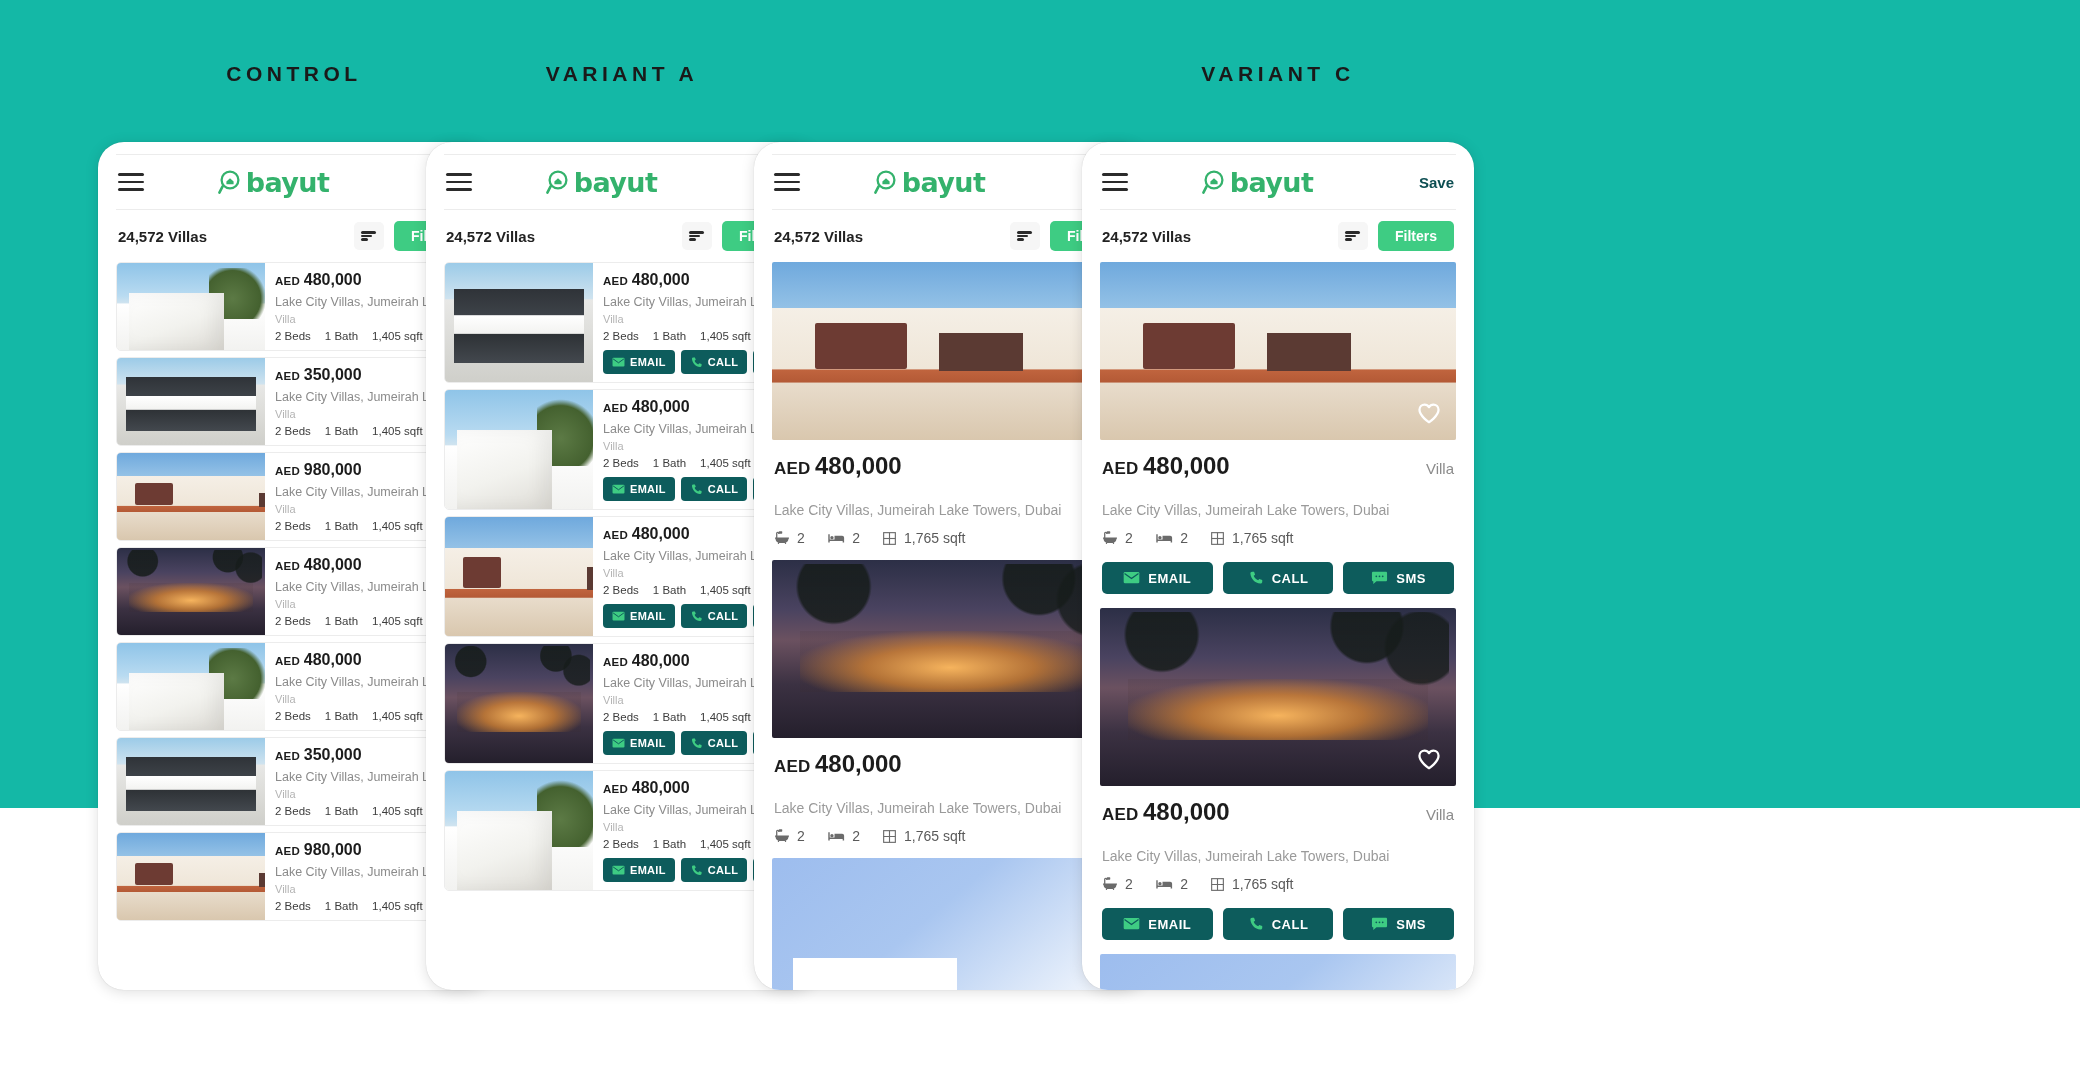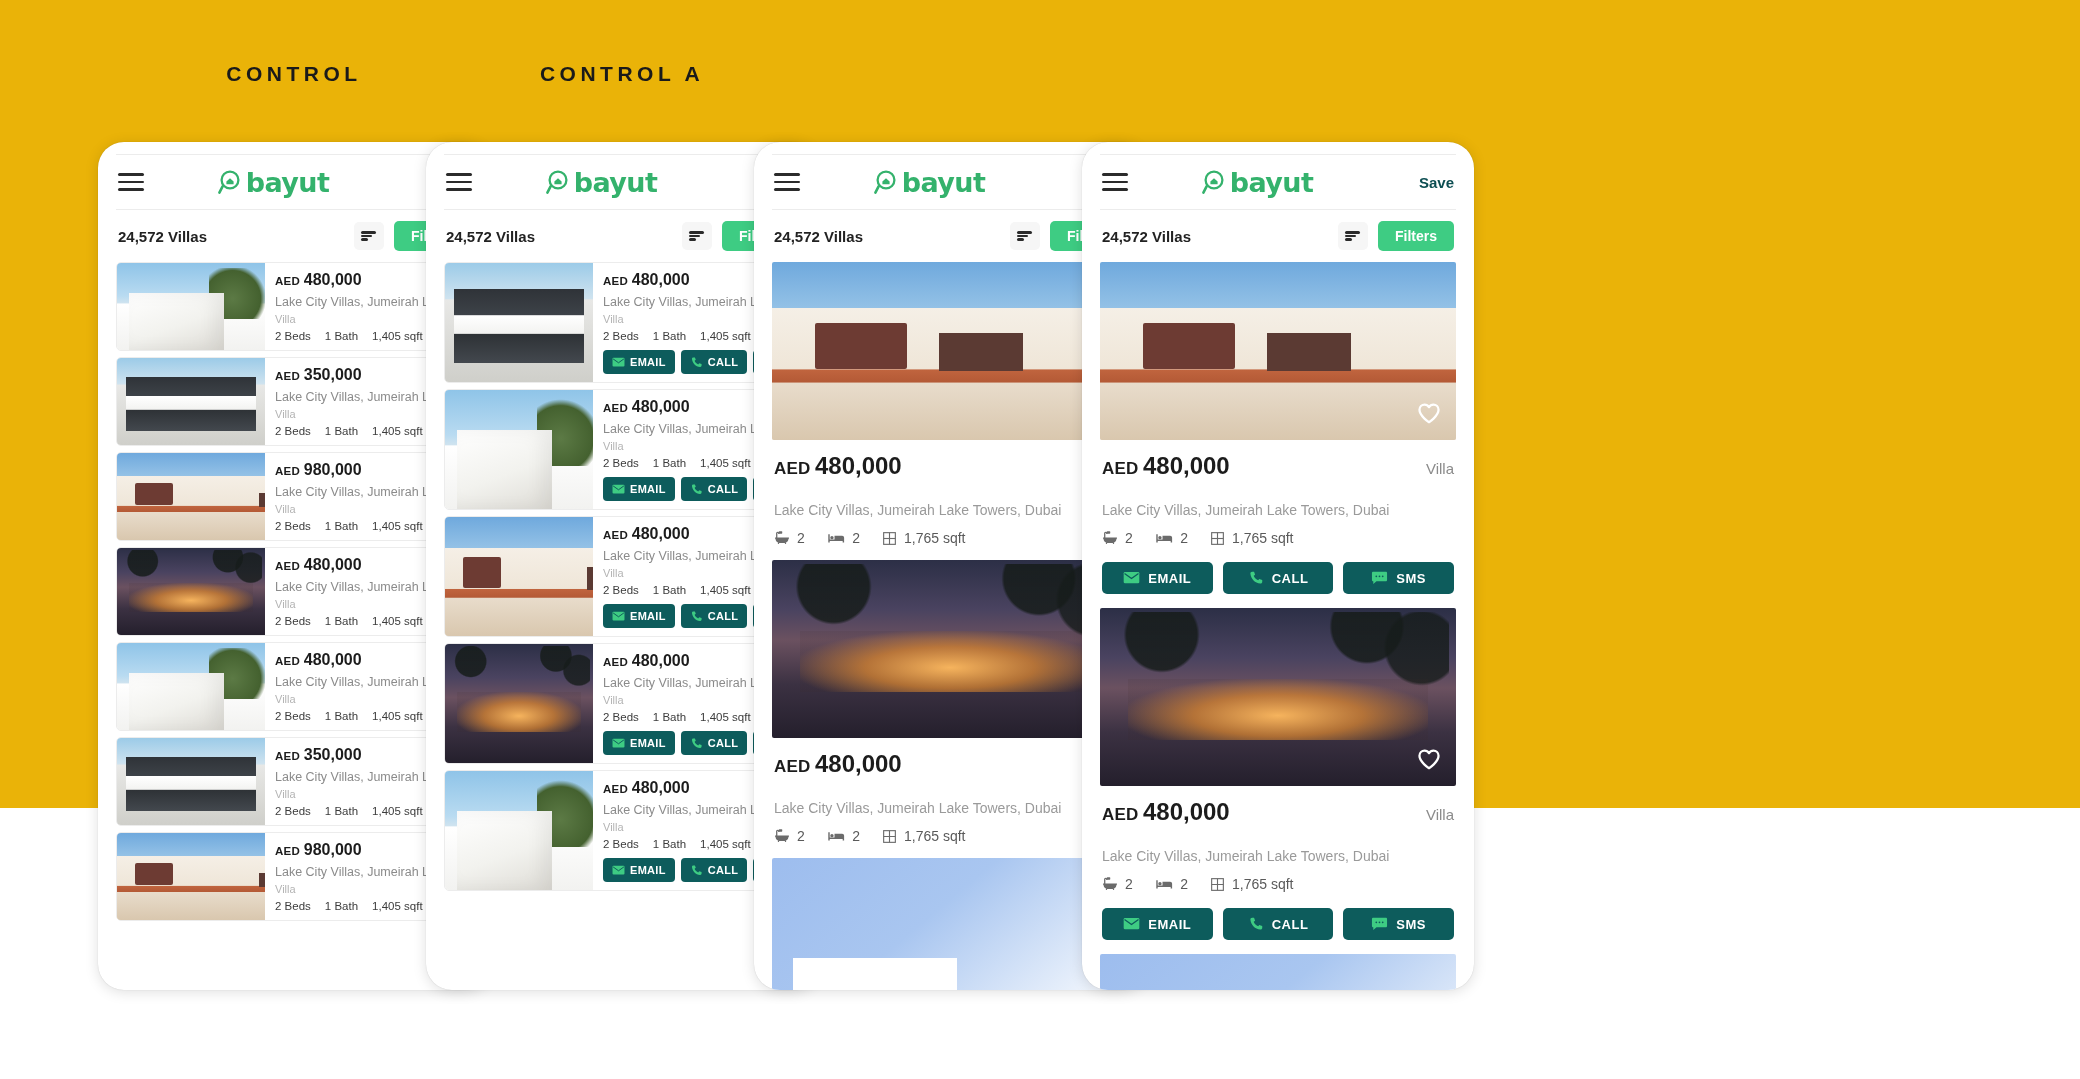--- a/index.html
+++ b/index.html
@@ -5,21 +5,21 @@
   * { box-sizing: border-box; margin: 0; padding: 0; }
   html, body {
     width: 2080px; height: 1079px;
     background: #ffffff;
     font-family: "Liberation Sans", sans-serif;
     overflow: hidden;
   }
   .board {
     position: relative;
     width: 2080px; height: 808px;
-    background: #eab308;
+    background: #14b8a6;
   }
   .col {
     position: absolute;
     top: 0;
     width: 420px;
     height: 1079px;
   }
   .col-title {
     text-align: center;
     font-size: 21px;
@@ -440,21 +440,21 @@
 
     </div>
   </div>
             </div>
         </div>
       </div>
     </div>
   </div>
 
   <div class="col" style="left:412px;">
-    <div class="col-title">CONTROL A</div>
+    <div class="col-title">VARIANT A</div>
     <div class="phone">
       <div class="phone-inner">
         <div class="app-header">
           <div class="hamburger">
               <span></span>
               <span></span>
               <span></span>
             </div>
           <div class="logo">
             <svg class="logo-mark" viewBox="0 0 26 26">
@@ -856,20 +856,21 @@
     </div>
 
   </div>
             </div>
         </div>
       </div>
     </div>
   </div>
 
   <div class="col" style="left:1068px;">
+    <div class="col-title">VARIANT C</div>
     <div class="phone">
       <div class="phone-inner">
         <div class="app-header">
           <div class="hamburger">
               <span></span>
               <span></span>
               <span></span>
             </div>
           <div class="logo">
             <svg class="logo-mark" viewBox="0 0 26 26">

